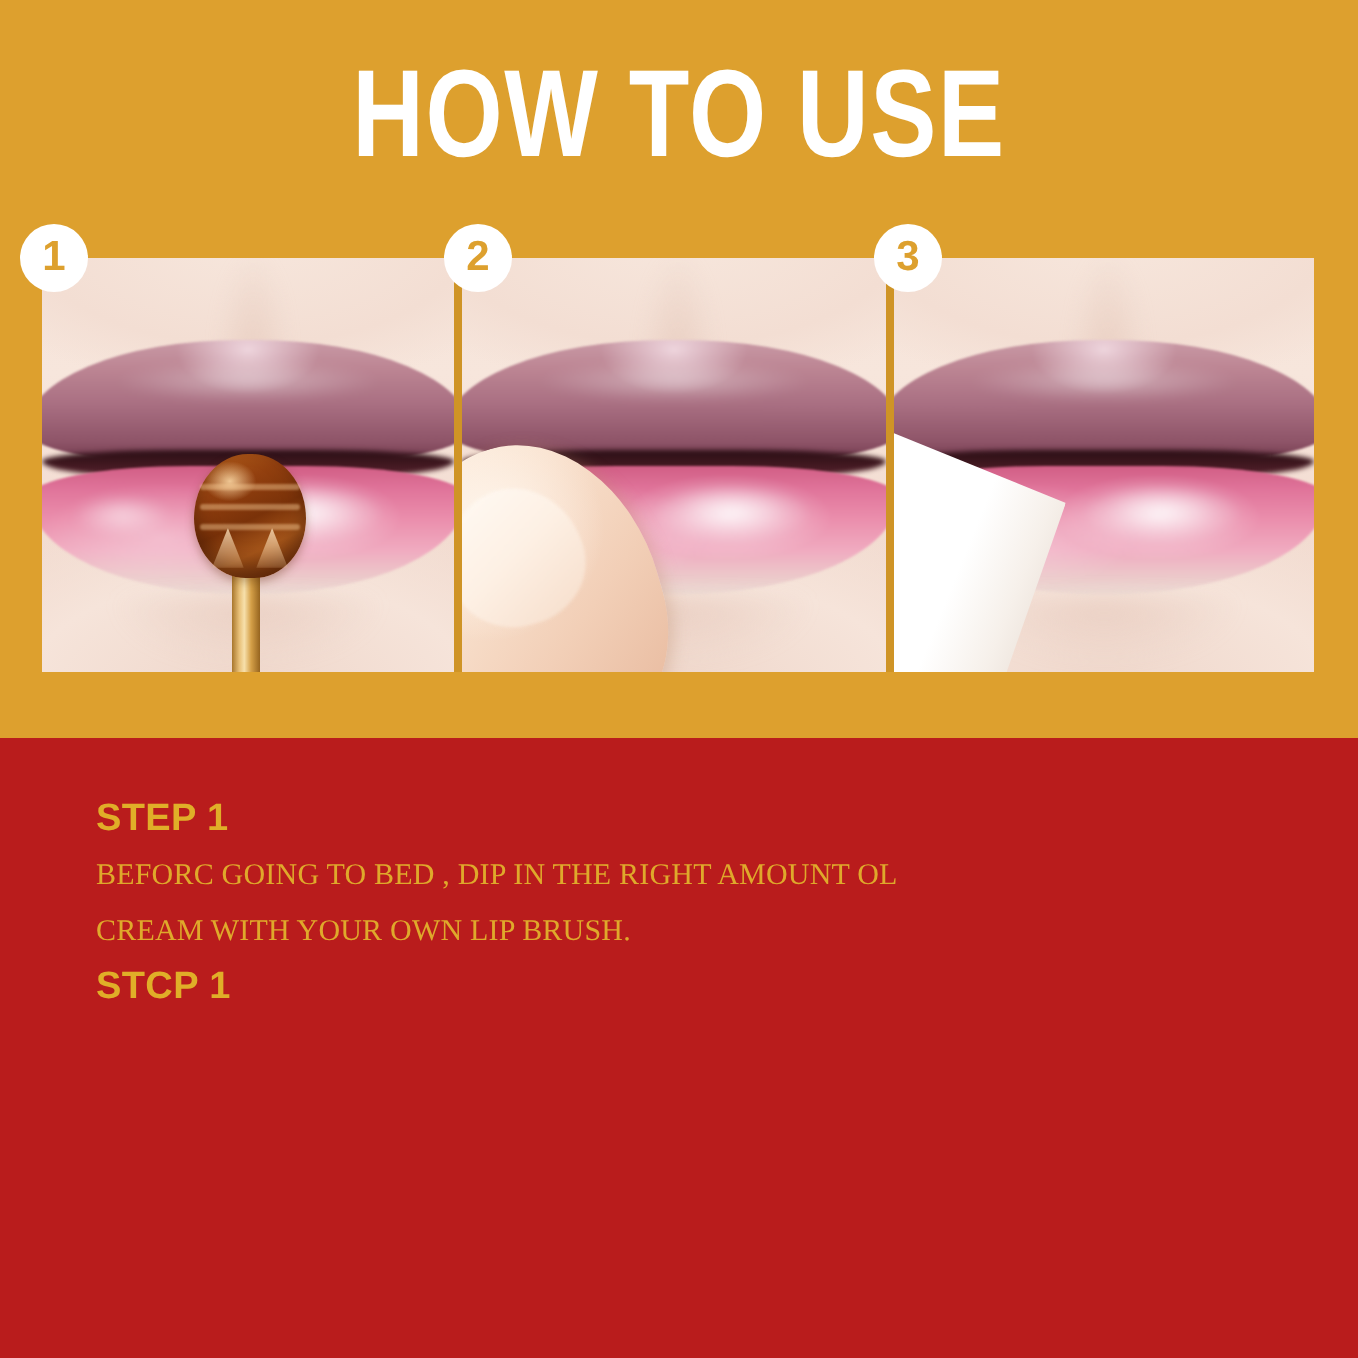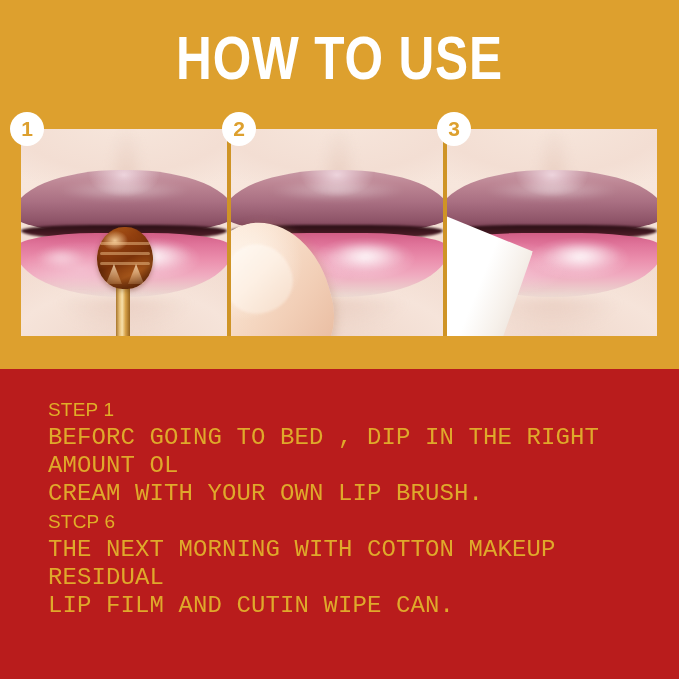--- a/index.html
+++ b/index.html
@@ -263,30 +263,30 @@
   
   .steps {
     position: absolute;
     left: 48px;
     top: 396px;
     width: 600px;
     color: #dfa92b;
   }
   .step-head {
     font-family: "Liberation Sans", sans-serif;
-    font-weight: 400;
+    font-weight: 700;
     font-size: 19px;
     line-height: 28px;
     letter-spacing: 0.2px;
     color: #e0ae28;
   }
   .step-body {
-    font-family: Liberation Mono, monospace;
+    font-family: Liberation Serif, serif;
     font-weight: 400;
-    font-size: 24px;
+    font-size: 15px;
     line-height: 28px;
     letter-spacing: 0.1px;
     color: #dfa92b;
     white-space: pre-line;
   }
 </style>
 </head>
 <body>
 
 <div id="page">
@@ -361,19 +361,17 @@
     <div class="badge b2">2</div>
     <div class="badge b3">3</div>
 
   </div>
 
   <div class="steps">
     <div class="step-head">STEP 1</div>
     <div class="step-body">BEFORC GOING TO BED , DIP IN THE RIGHT AMOUNT OL
 CREAM WITH YOUR OWN LIP BRUSH.</div>
 
-    <div class="step-head">STCP 6</div>
-
-    <div class="step-body">THE NEXT MORNING WITH COTTON MAKEUP RESIDUAL
-LIP FILM AND CUTIN WIPE CAN.</div>
+    <div class="step-head">STCP 1</div>
+
   </div>
 
 </div>
 
 </body></html>

